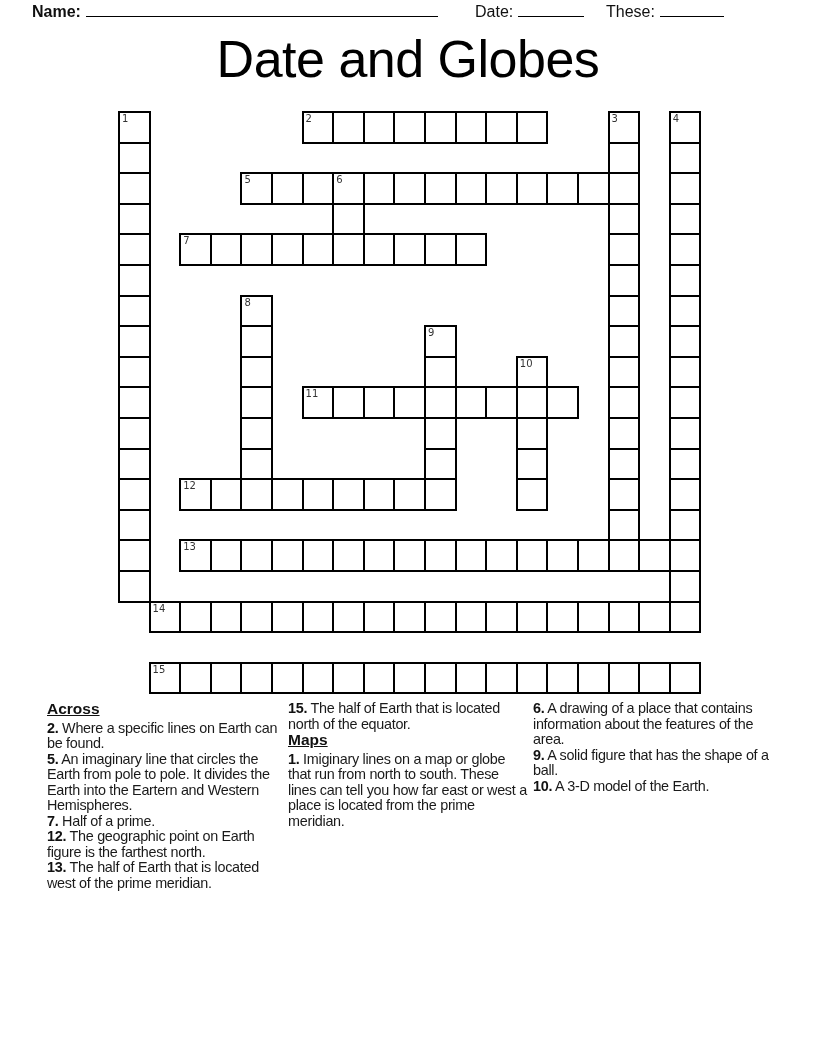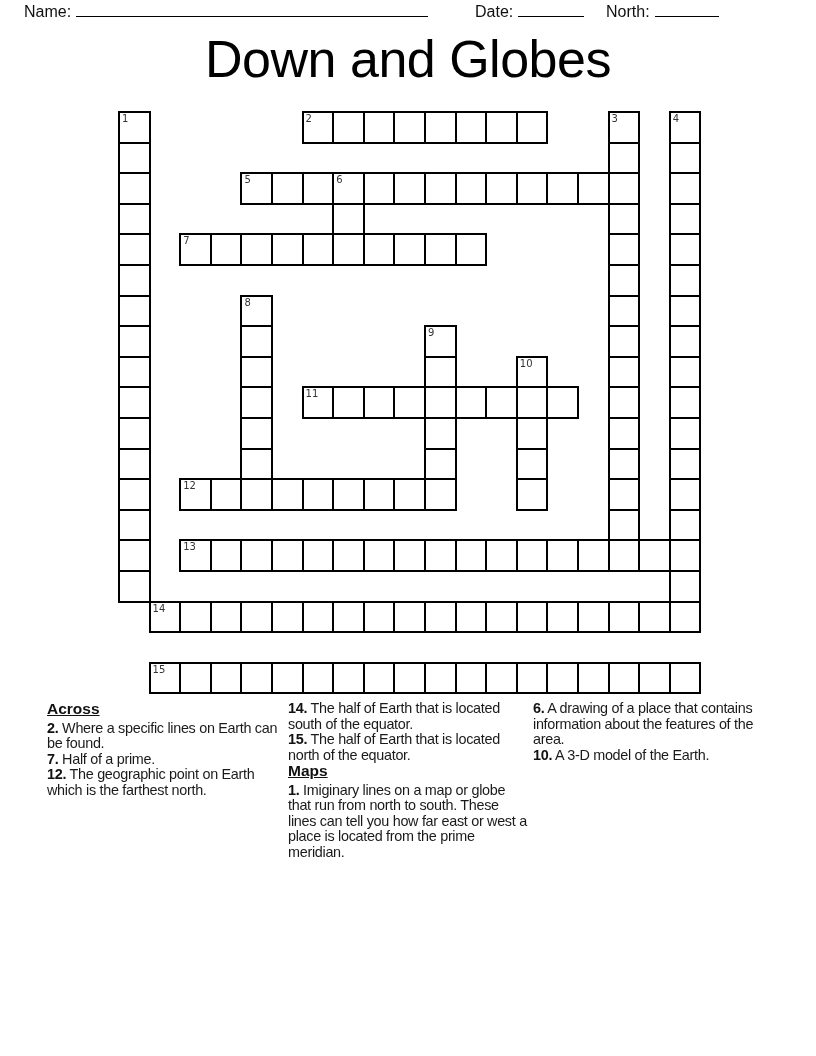--- a/index.html
+++ b/index.html
@@ -1,21 +1,21 @@
 <!DOCTYPE html>
 <html><head>
 <meta charset="utf-8">
 <style>
   html,body{margin:0;padding:0;background:#ffffff;}
   .page{position:relative;width:816px;height:1056px;background:#ffffff;
         font-family:"Liberation Sans","DejaVu Sans",sans-serif;color:#000;overflow:hidden;}
 
   
   .hdr{position:absolute;top:2px;white-space:nowrap;}
-  .hdr-name{left:24px;}
+  .hdr-name{left:32px;font-weight:bold;}
   .hdr-date{left:475px;}
   .hdr-period{left:606px;}
   .hdr-label{font-size:16px;color:#101010;}
   .blank{display:inline-block;border-bottom:1.6px solid #000;height:14px;margin-left:5px;}
   .blank-name{width:352px;}
   .blank-date{width:66px;}
   .blank-period{width:64px;}
 
   
   .title{position:absolute;left:0;top:31px;width:100%;text-align:center;
@@ -44,24 +44,24 @@
 
 <div class="page">
 
   <div class="hdr hdr-name">
     <span class="hdr-label">Name:</span><span class="blank blank-name"></span>
   </div>
   <div class="hdr hdr-date">
     <span class="hdr-label">Date:</span><span class="blank blank-date"></span>
   </div>
   <div class="hdr hdr-period">
-    <span class="hdr-label">North:</span><span class="blank blank-period"></span>
-  </div>
-
-  <div class="title">Down and Globes</div>
+    <span class="hdr-label">These:</span><span class="blank blank-period"></span>
+  </div>
+
+  <div class="title">Date and Globes</div>
 
   <div class="grid" id="grid">
       <div class="cell" style="left: 183.6px; top: 0px; width: 32.6px; height: 32.6px;">
         <span class="cellnum">2</span>
       </div>
       <div class="cell" style="left: 214.2px; top: 0px; width: 32.6px; height: 32.6px;"></div>
       <div class="cell" style="left: 244.8px; top: 0px; width: 32.6px; height: 32.6px;"></div>
       <div class="cell" style="left: 275.4px; top: 0px; width: 32.6px; height: 32.6px;"></div>
       <div class="cell" style="left: 306px; top: 0px; width: 32.6px; height: 32.6px;"></div>
       <div class="cell" style="left: 336.6px; top: 0px; width: 32.6px; height: 32.6px;"></div>
@@ -246,29 +246,31 @@
         <span class="cellnum">10</span>
       </div>
       <div class="cell" style="left: 397.8px; top: 306px; width: 32.6px; height: 32.6px;"></div>
       <div class="cell" style="left: 397.8px; top: 336.6px; width: 32.6px; height: 32.6px;"></div>
       <div class="cell" style="left: 397.8px; top: 367.2px; width: 32.6px; height: 32.6px;"></div>
     </div>
 
   <div class="clue-col clue-col-1">
     <p class="clue-head">Across</p>
     <p class="clue"><b>2.</b> <span>Where a specific lines on Earth can be found.</span></p>
+    <p class="clue"><b>5.</b> <span>An imaginary line that circles the Earth from pole to pole. It divides the Earth into the Eartern and Western Hemispheres.</span></p>
     <p class="clue"><b>7.</b> <span>Half of a prime.</span></p>
-    <p class="clue"><b>12.</b> <span>The geographic point on Earth which is the farthest north.</span></p>
+    <p class="clue"><b>12.</b> <span>The geographic point on Earth figure is the farthest north.</span></p>
+    <p class="clue"><b>13.</b> <span>The half of Earth that is located west of the prime meridian.</span></p>
   </div>
 
   <div class="clue-col clue-col-2">
-    <p class="clue"><b>14.</b> <span>The half of Earth that is located south of the equator.</span></p>
     <p class="clue"><b>15.</b> <span>The half of Earth that is located north of the equator.</span></p>
     <p class="clue-head">Maps</p>
     <p class="clue"><b>1.</b> <span>Imiginary lines on a map or globe that run from north to south. These lines can tell you how far east or west a place is located from the prime meridian.</span></p>
   </div>
 
   <div class="clue-col clue-col-3">
     <p class="clue"><b>6.</b> <span>A drawing of a place that contains information about the features of the area.</span></p>
+    <p class="clue"><b>9.</b> <span>A solid figure that has the shape of a ball.</span></p>
     <p class="clue"><b>10.</b> <span>A 3-D model of the Earth.</span></p>
   </div>
 
 </div>
 
 </body></html>

